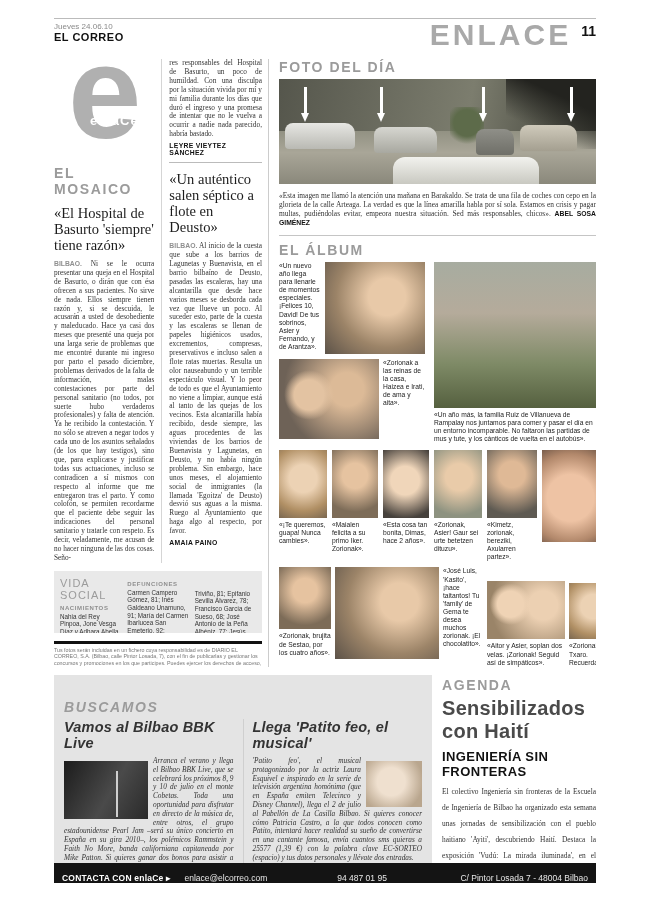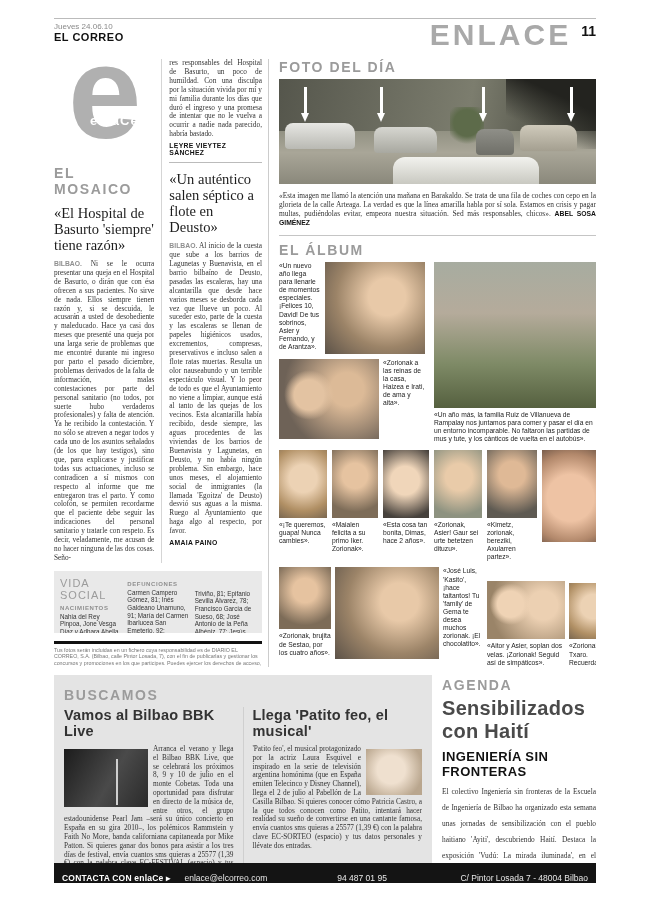--- a/index.html
+++ b/index.html
@@ -87,21 +87,21 @@
   .ph.face2 { background:radial-gradient(circle at 50% 38%,#e6c3a0 0 26%,#7d6c58 75%); }
   .ph.face3 { background:radial-gradient(circle at 48% 45%,#f0d6ba 0 32%,#46413c 85%); }
   .ph.face4 { background:radial-gradient(circle at 52% 40%,#e9cba9 0 28%,#8d9280 80%); }
   .ph.face5 { background:radial-gradient(circle at 50% 36%,#dfb996 0 26%,#5e5a52 80%); }
   .ph.newborn { background:radial-gradient(circle at 46% 52%,#eec3a4 0 40%,#b2886b 75%,#6b5344 100%); }
   .ph.twins { background:radial-gradient(circle at 30% 40%,#efd3b5 0 20%,rgba(0,0,0,0) 32%),radial-gradient(circle at 72% 42%,#ecd0b2 0 22%,#9a8468 80%); }
   .ph.outdoor { background:linear-gradient(180deg,#9aa3ad 0%,#8c8f7a 55%,#5d5f4a 100%); }
 
   
   .bottomrow { display:flex; gap:10px; margin-top:8px; height:192px; overflow:hidden; }
-  .buscamos { width:378px; flex:none; background:#e4e4e4; padding:12px 10px; }
+  .buscamos { width:378px; flex:none; background:#e4e4e4; padding:24px 10px;font-style:italic; }
   .busc-cols { display:flex; gap:9px; margin-top:2px; }
   .busc-col { flex:1; min-width:0; }
   .busc-col + .busc-col { border-left:1px solid #cfcfcf; padding-left:9px; }
   .busc-headline { font-family:"Liberation Sans",sans-serif; font-size:14.5px; color:#333; margin-bottom:6px; letter-spacing:.2px; }
   .busc-body { font-size:7.3px; line-height:8.8px; color:#333; text-align:justify; }
   .bbk-photo { float:left; width:84px; height:58px; margin:4px 5px 0 0; background:linear-gradient(120deg,#1c1c1c 0%,#4a4a4a 55%,#2a2a2a 100%); position:relative; }
   .bbk-photo::after { content:""; position:absolute; left:52px; top:10px; width:2px; height:46px; background:#cfcfcf; }
   .patito-photo { float:right; width:56px; height:46px; margin:4px 0 0 5px; background:radial-gradient(circle at 45% 45%,#efe0cf 0 35%,#b9a68e 80%); }
   .agenda { flex:1; min-width:0; padding-top:2px; }
   .agenda-headline { font-family:"Liberation Sans",sans-serif; font-size:20px; color:#4a4a4a; letter-spacing:.3px; margin:1px 0 6px; }

